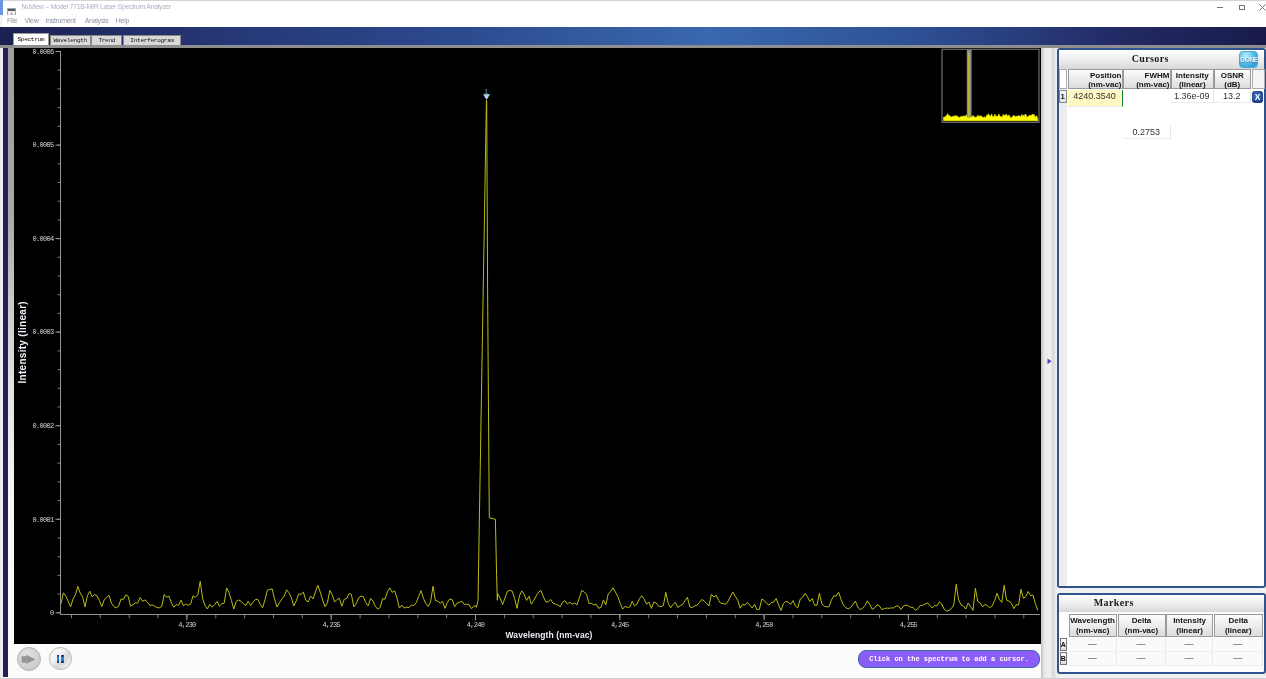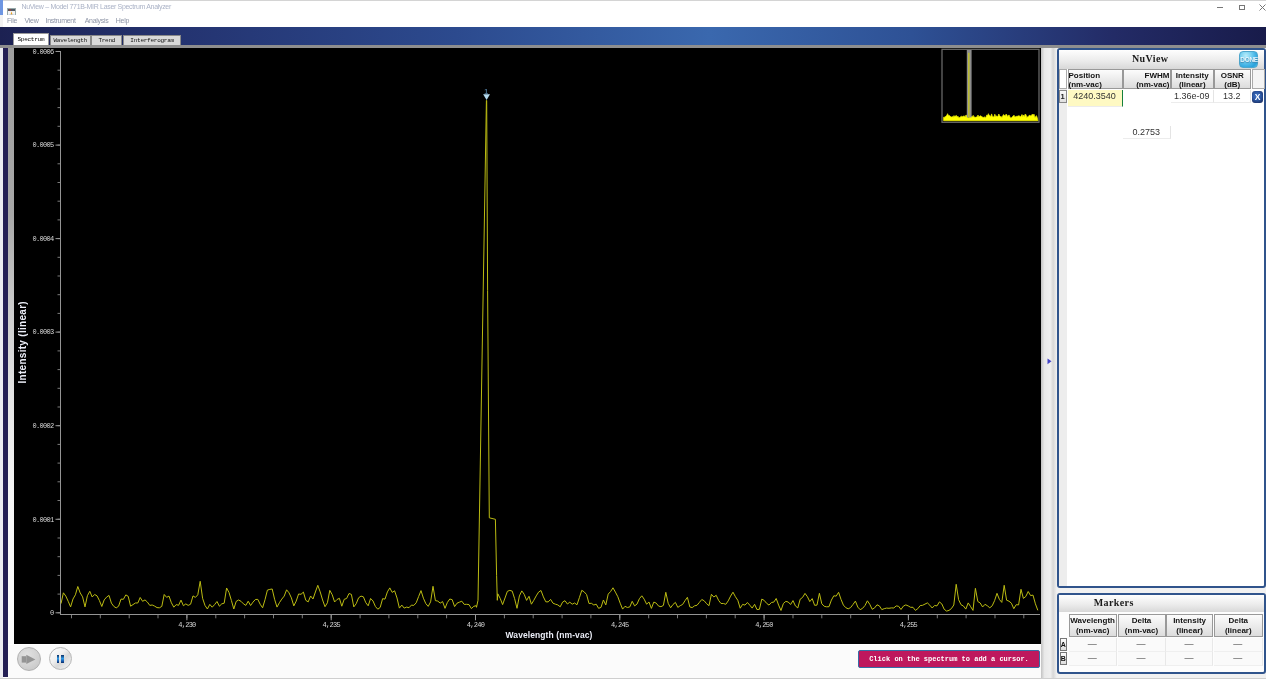--- a/index.html
+++ b/index.html
@@ -177,34 +177,34 @@
 <svg class="abs" style="left:21px;top:653.5px;" width="15" height="11">
  <rect x="0.7" y="2.2" width="4.6" height="6.4" fill="#949494"></rect>
  <path d="M5.3,0.8 L14.4,5.4 L5.3,10 Z" fill="#949494"></path>
 </svg>
 
 <div class="abs" style="left:48.6px;top:647px;width:23.2px;height:23.2px;border-radius:50%;
  background:linear-gradient(135deg,#ffffff 0%,#f0f0f0 40%,#d8d8d8 60%,#fafafa 100%);border:1px solid #b8b8b8;"></div>
 <div class="abs" style="left:56.6px;top:654.8px;width:2.2px;height:8.5px;background:linear-gradient(180deg,#0e2f63 0%,#2f9ae6 45%,#1453a8 80%,#0e2f63 100%);"></div>
 <div class="abs" style="left:61.4px;top:654.8px;width:2.2px;height:8.5px;background:linear-gradient(180deg,#0e2f63 0%,#2f9ae6 45%,#1453a8 80%,#0e2f63 100%);"></div>
 
-<div class="abs" style="left:858px;top:649.8px;width:182px;height:18.2px;background:#be185d;border:1px solid #366da6;border-radius:2px;
+<div class="abs" style="left:858px;top:649.8px;width:182px;height:18.2px;background:#8b5cf6;border:1px solid #366da6;border-radius:8px;
  font-family:'Liberation Mono',monospace;font-size:7px;font-weight:bold;color:#fff;text-align:center;line-height:16.5px;">Click on the spectrum to add a cursor.</div>
 
 <div class="abs" style="left:1056.5px;top:48px;width:209.5px;height:539.5px;background:#fff;border:2px solid #30548c;border-radius:3px;"></div>
 <div class="abs" style="left:1058.5px;top:50px;width:205.5px;height:18.6px;background:linear-gradient(180deg,#fefefe 0%,#ececec 55%,#d8d8d8 100%);"></div>
-<div class="abs" style="left:1058.5px;top:53.2px;width:205.5px;padding-right:22px;font-family:'Liberation Serif',serif;font-size:10px;font-weight:bold;letter-spacing:0.4px;color:#1a1a1a;text-align:center;">NuView</div>
+<div class="abs" style="left:1058.5px;top:53.2px;width:205.5px;padding-right:22px;font-family:'Liberation Serif',serif;font-size:10px;font-weight:bold;letter-spacing:0.4px;color:#1a1a1a;text-align:center;">Cursors</div>
 
 <div class="abs" style="left:1239.3px;top:50.8px;width:18.8px;height:16.8px;border-radius:4px;
  background:radial-gradient(ellipse at 35% 25%,#b8ecfa 0%,#7fd4f2 30%,#45b4e6 60%,#2aa2dc 80%,#55c2ec 100%);border:1px solid #4fa6cc;
  font-size:6.5px;font-weight:bold;color:rgba(240,250,255,0.92);text-align:center;line-height:16px;letter-spacing:-0.3px;text-shadow:0 0.5px 1px rgba(60,130,170,0.9);">DONE</div>
 
 <div class="abs" style="left:1058.5px;top:89px;width:8.5px;height:496.5px;background:#ededed;"></div>
 <div class="abs" style="left:1058.5px;top:69.3px;width:8.5px;height:19.6px;background:#fff;border:1px solid #aaa;"></div>
-<div class="abs" style="left:1067.5px;top:69.3px;width:55px;height:19.6px;background:linear-gradient(180deg,#fcfcfc,#dcdcdc);border:1px solid #999;font-size:8px;font-weight:bold;color:#111;text-align:left;line-height:9.6px;">
+<div class="abs" style="left:1067.5px;top:69.3px;width:55px;height:19.6px;background:linear-gradient(180deg,#fcfcfc,#dcdcdc);border:1px solid #999;font-size:8px;font-weight:bold;color:#111;text-align:right;line-height:9.6px;">
     <div style="margin-top:0.5px">Position</div>
     <div>(nm-vac)</div>
   </div>
 <div class="abs" style="left:1123px;top:69.3px;width:47.5px;height:19.6px;background:linear-gradient(180deg,#fcfcfc,#dcdcdc);border:1px solid #999;font-size:8px;font-weight:bold;color:#111;text-align:right;line-height:9.6px;">
     <div style="margin-top:0.5px">FWHM</div>
     <div>(nm-vac)</div>
   </div>
 <div class="abs" style="left:1171px;top:69.3px;width:42.5px;height:19.6px;background:linear-gradient(180deg,#fcfcfc,#dcdcdc);border:1px solid #999;font-size:8px;font-weight:bold;color:#111;text-align:center;line-height:9.6px;">
     <div style="margin-top:0.5px">Intensity</div>
     <div>(linear)</div>

